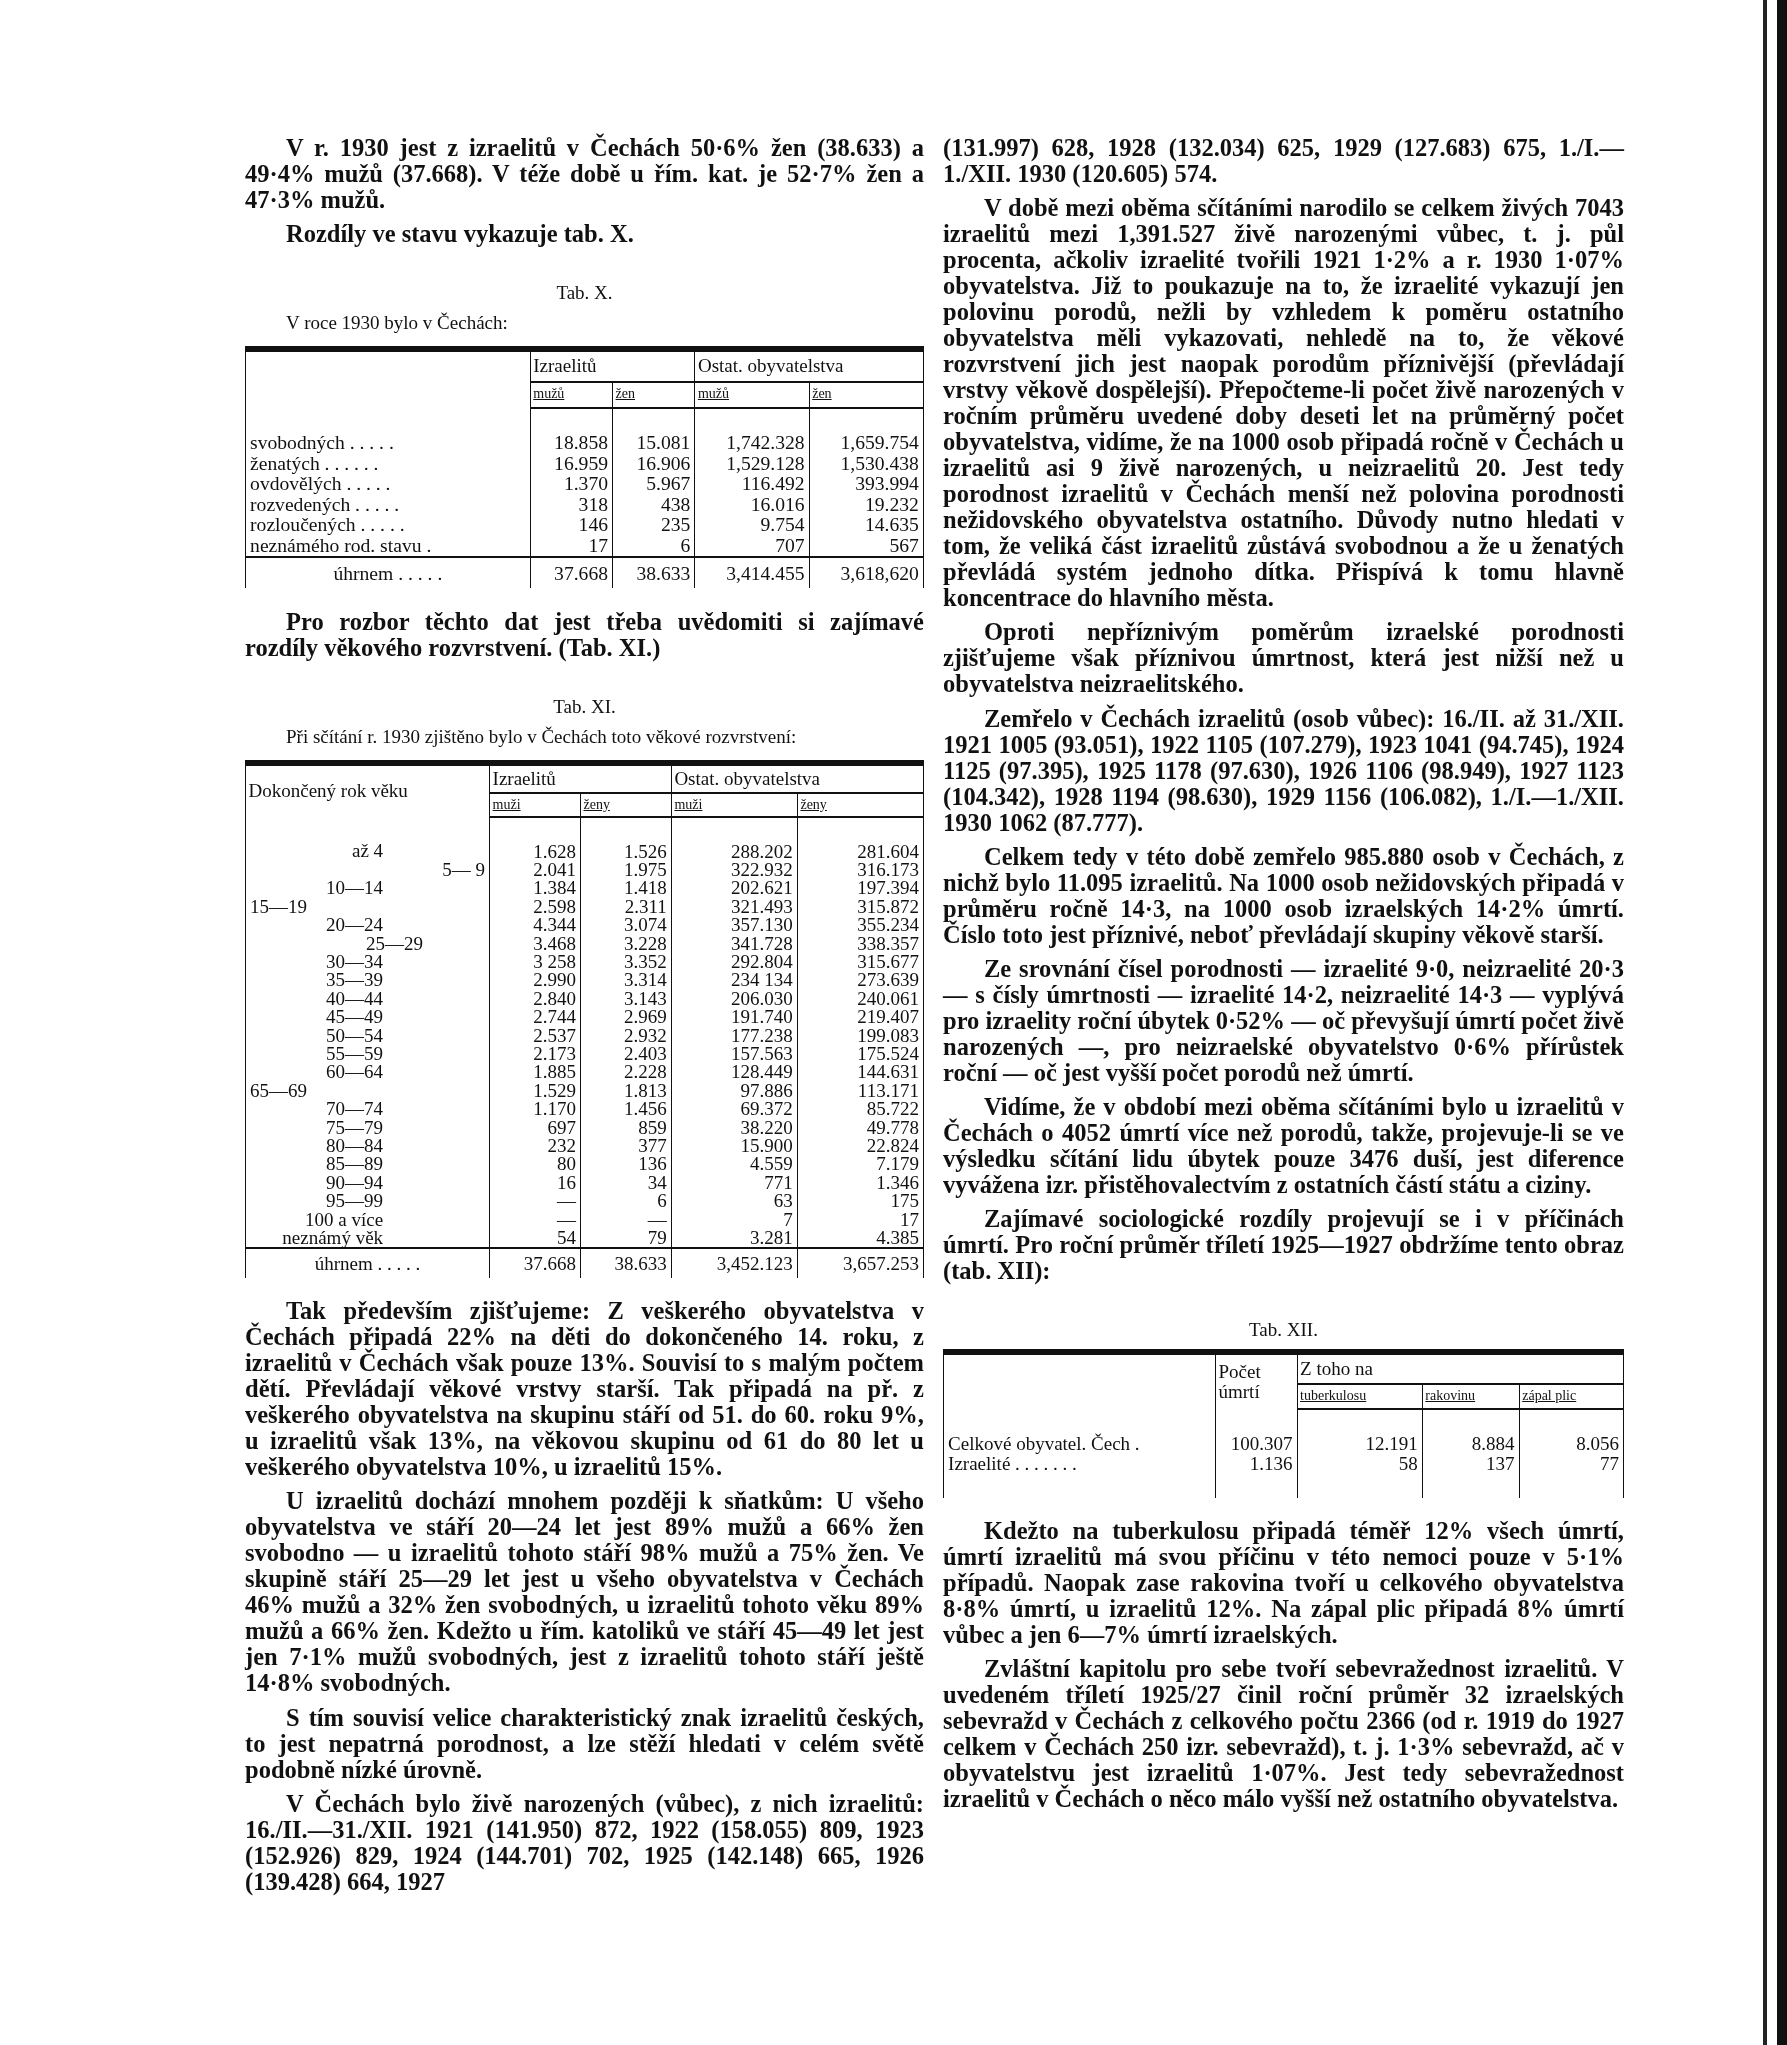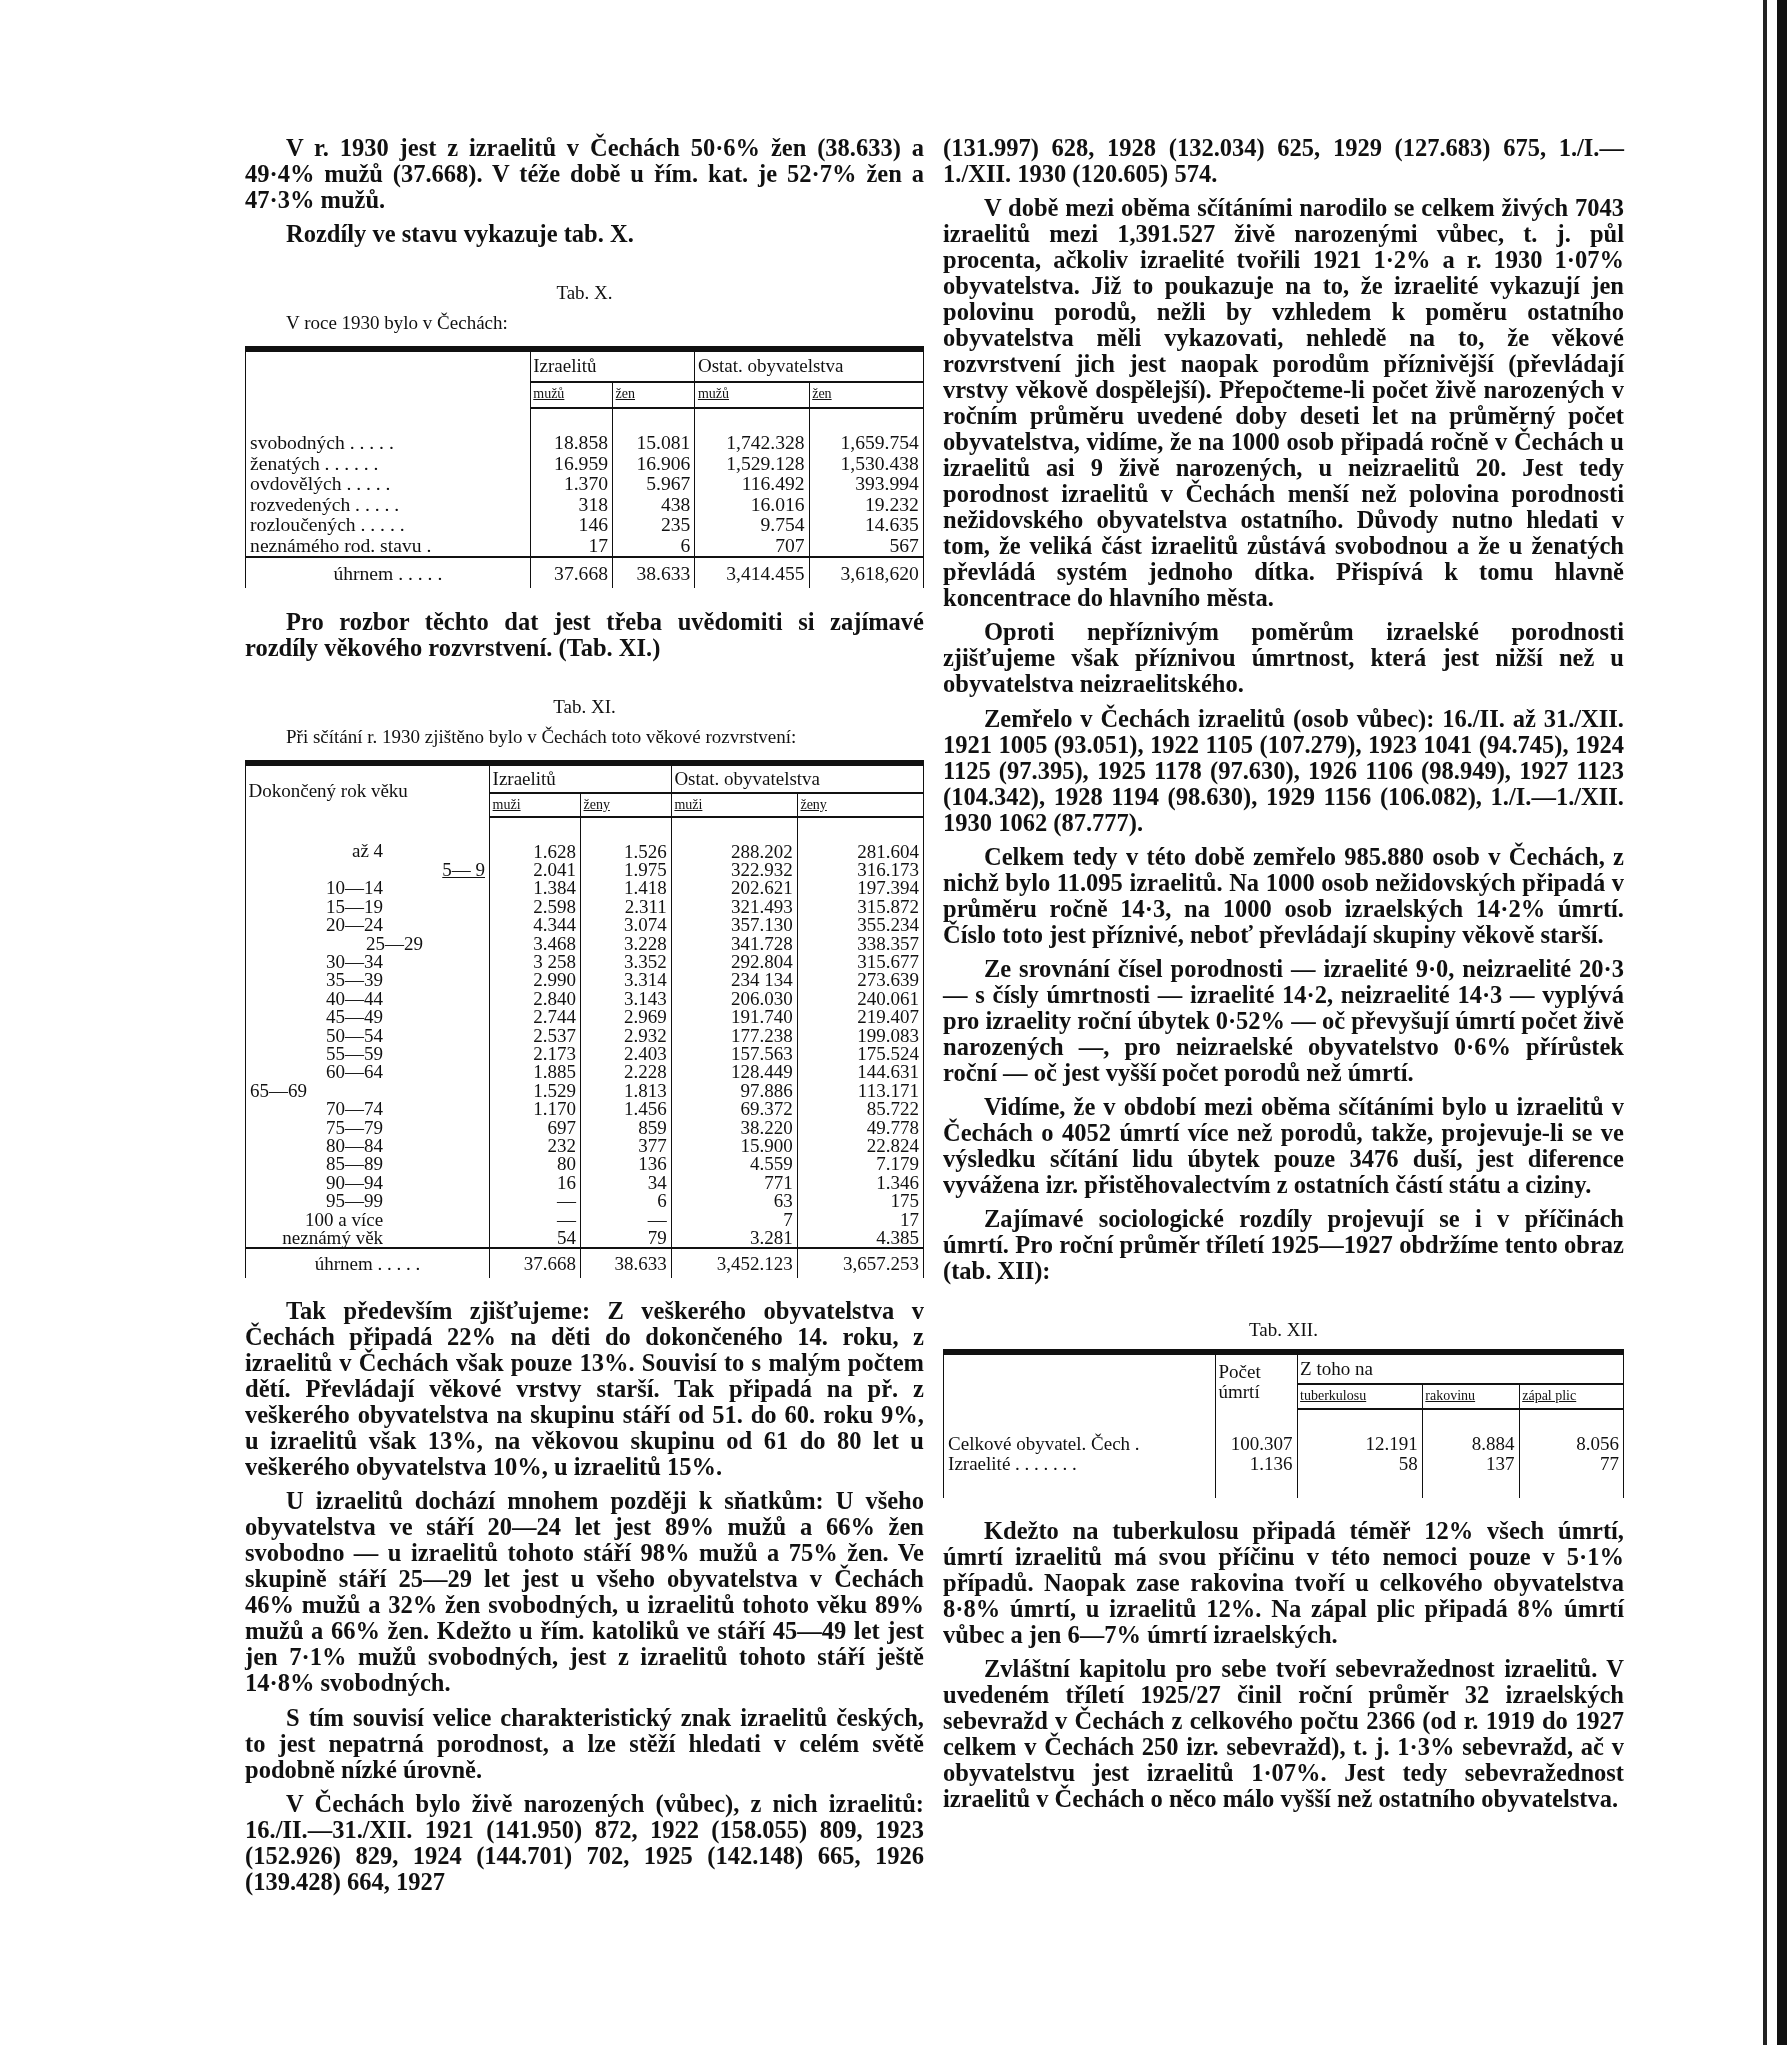--- a/index.html
+++ b/index.html
@@ -137,35 +137,35 @@
       </tbody>
         <tbody id="tab11-body">
           <tr class="first">
             <td class="label" style="text-align: right; padding-right: 106px;">až 4</td>
             <td>1.628</td>
             <td>1.526</td>
             <td>288.202</td>
             <td>281.604</td>
           </tr>
           <tr>
-            <td class="label" style="text-align: right;  text-decoration: underline;">5— 9</td>
+            <td class="label" style="text-align: right; ">5— 9</td>
             <td>2.041</td>
             <td>1.975</td>
             <td>322.932</td>
             <td>316.173</td>
           </tr>
           <tr>
             <td class="label" style="text-align: right; padding-right: 106px;">10—14</td>
             <td>1.384</td>
             <td>1.418</td>
             <td>202.621</td>
             <td>197.394</td>
           </tr>
           <tr>
-            <td class="label" style="text-align: right; padding-right: 106px;">15—19</td>
+            <td class="label" style="padding-right: 106px;">15—19</td>
             <td>2.598</td>
             <td>2.311</td>
             <td>321.493</td>
             <td>315.872</td>
           </tr>
           <tr>
             <td class="label" style="text-align: right; padding-right: 106px;">20—24</td>
             <td>4.344</td>
             <td>3.074</td>
             <td>357.130</td>

